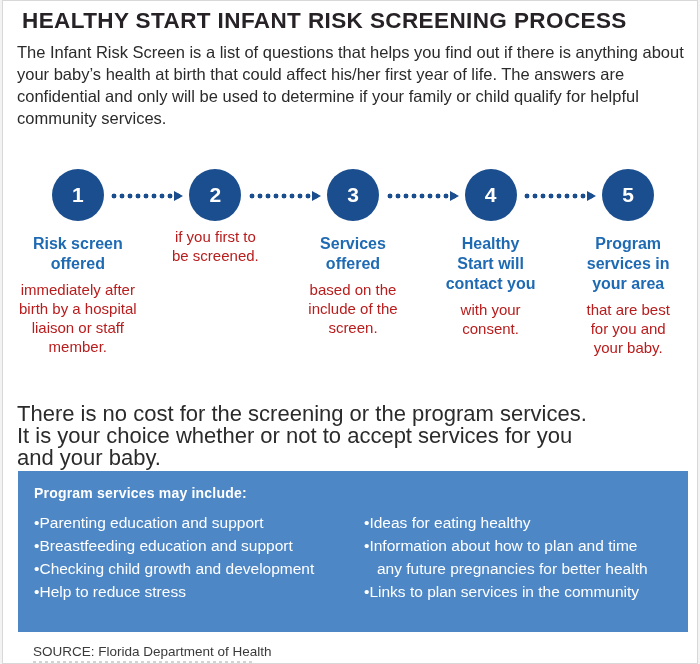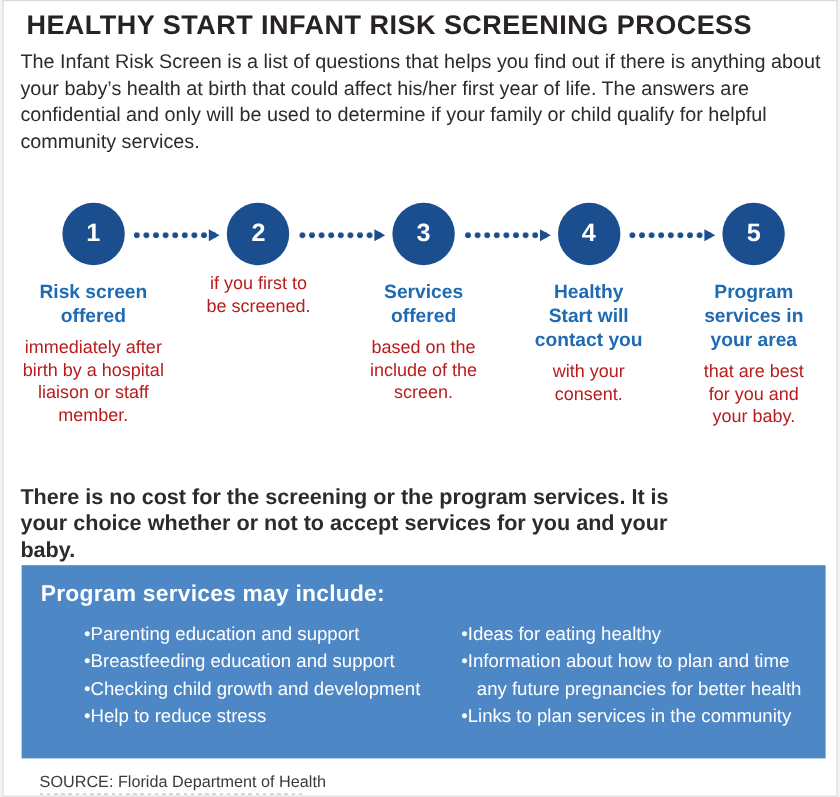--- a/index.html
+++ b/index.html
@@ -107,47 +107,47 @@
   .arrow-1 { left: 101px; }
   .arrow-2 { left: 239px; }
   .arrow-3 { left: 377px; }
   .arrow-4 { left: 514px; }
 
   
   .no-cost {
     position: absolute;
     top: 402px; left: 14px;
     width: 578px;
-    font-size: 18px;
-    font-weight: bold;
+    font-size: 22px;
+    font-weight: normal;
     line-height: 22px;
     color: #2b2b2b;
   }
 
   
   .services-box {
     position: absolute;
     top: 470px; left: 15px;
     width: 670px; height: 161px;
     box-sizing: border-box;
     background: #4e87c6;
     color: #ffffff;
     padding: 12px 16px 10px 16px;
   }
   .services-heading {
-    font-size: 19px;
+    font-size: 14px;
     font-weight: bold;
     letter-spacing: 0.2px;
     margin: 2px 0 10px 0;
   }
   .services-cols {
     display: flex;
   }
   .services-col { list-style: none; margin: 0; padding: 0; }
-  .services-col.left  { width: 330px; margin-left: 36px; }
+  .services-col.left  { width: 330px; }
   .services-col.right { width: 302px; }
   .services-col li {
     font-size: 15.5px;
     line-height: 23px;
     padding-left: 13px;
     text-indent: -13px;
   }
   .services-col li::before { content: "\2022 "; }
 
   

